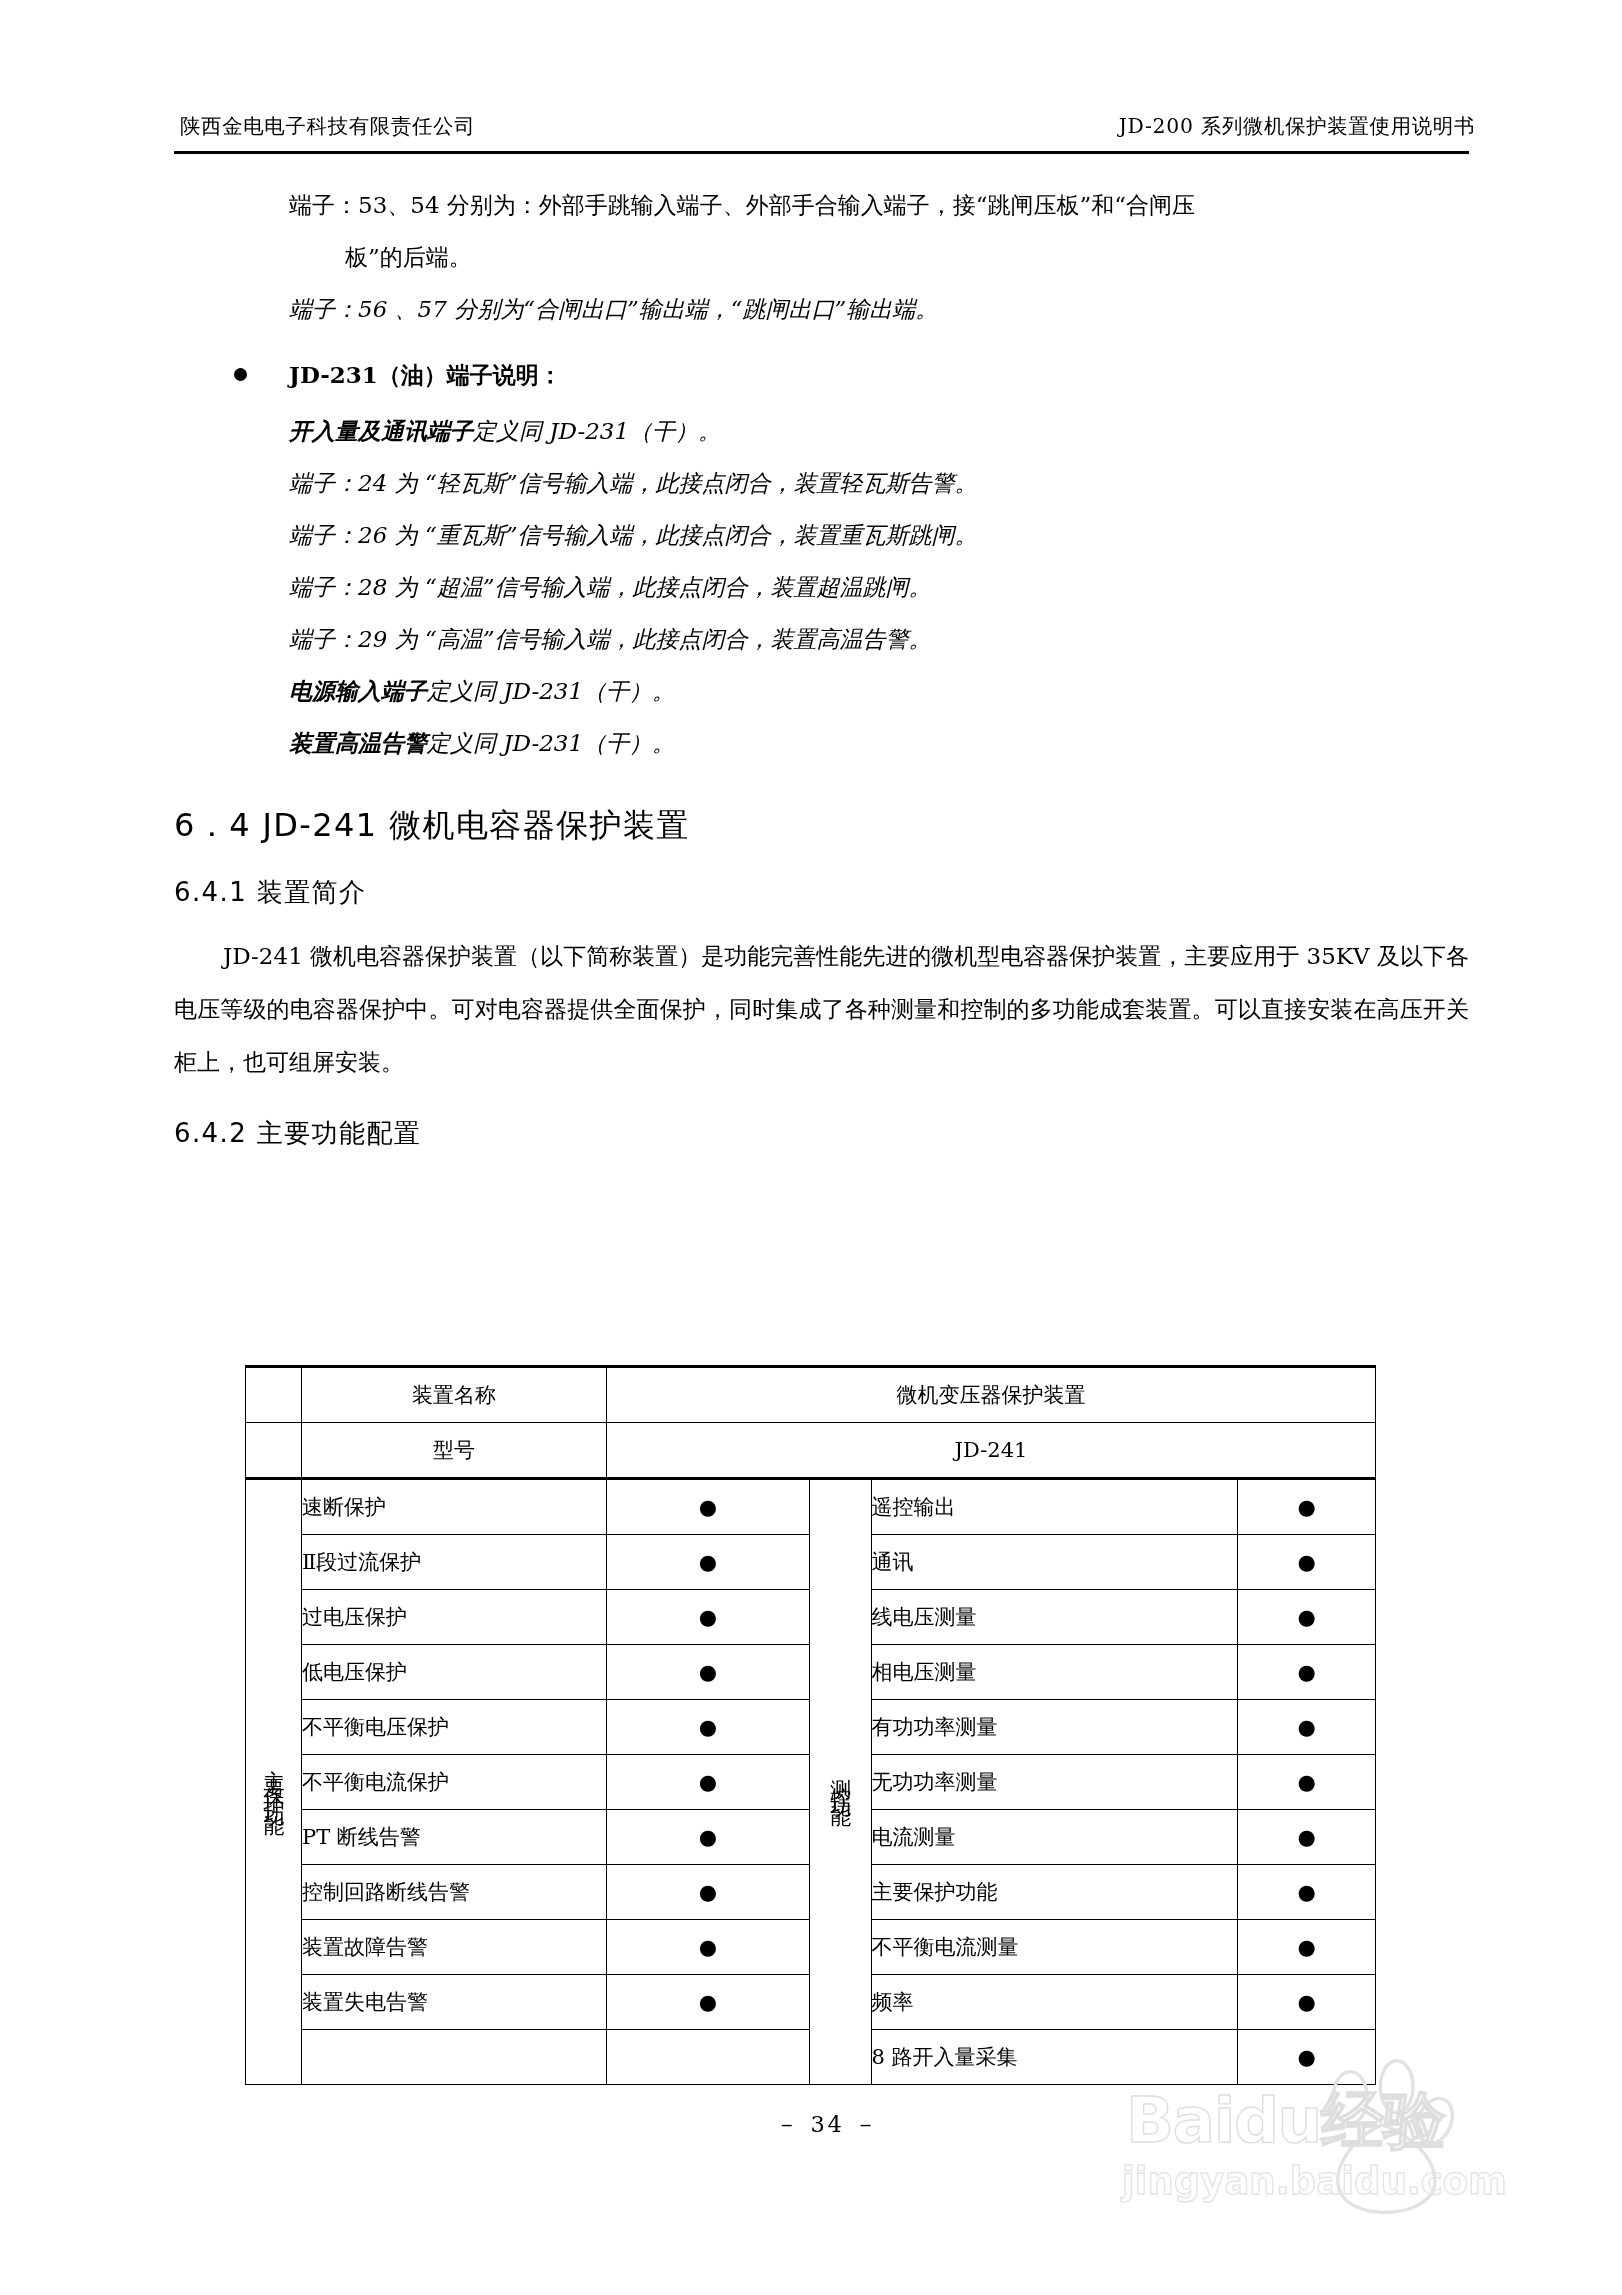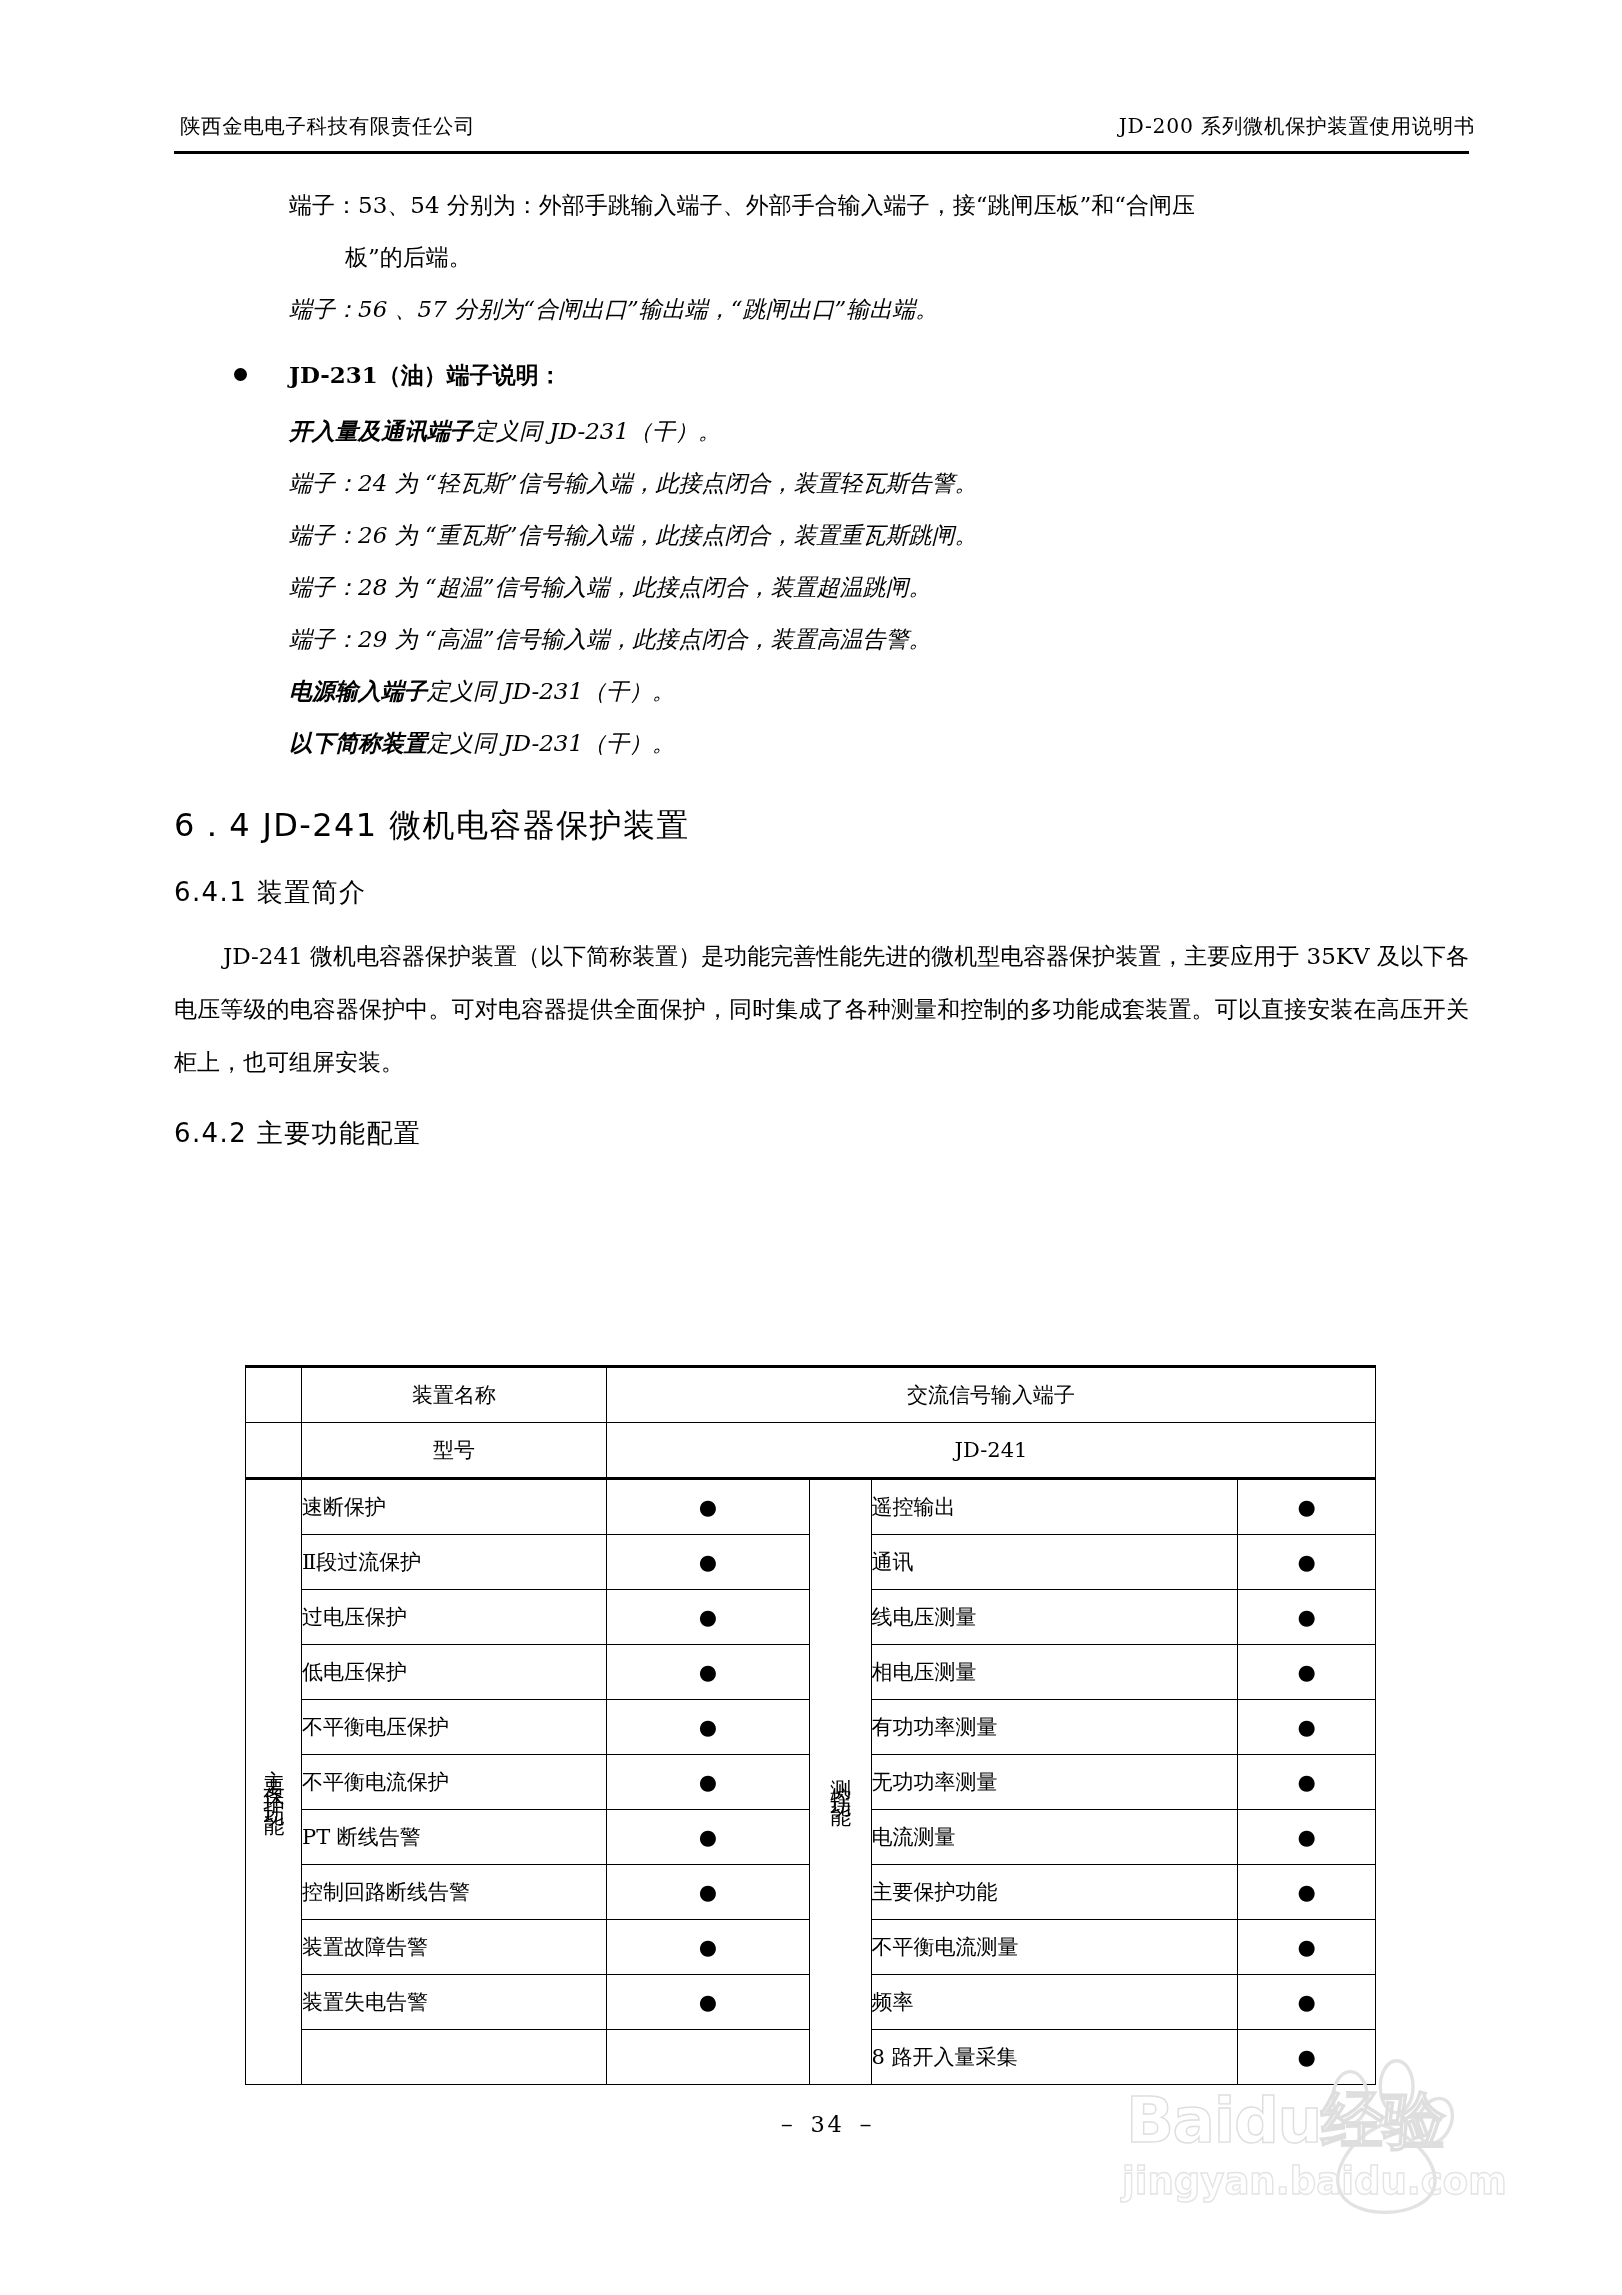--- a/index.html
+++ b/index.html
@@ -243,21 +243,21 @@
     <p class="para ind-1">端子：24 为 “轻瓦斯”信号输入端，此接点闭合，装置轻瓦斯告警。</p>
     <p class="para ind-1">端子：26 为 “重瓦斯”信号输入端，此接点闭合，装置重瓦斯跳闸。</p>
     <p class="para ind-1">端子：28 为 “超温”信号输入端，此接点闭合，装置超温跳闸。</p>
     <p class="para ind-1">端子：29 为 “高温”信号输入端，此接点闭合，装置高温告警。</p>
 
     <p class="para ind-1">
       <b class="hei">电源输入端子</b><span>定义同 JD-231（干）。</span>
     </p>
 
     <p class="para ind-1">
-      <b class="hei">以下简称装置</b><span>定义同 JD-231（干）。</span>
+      <b class="hei">装置高温告警</b><span>定义同 JD-231（干）。</span>
     </p>
 
     <h2 class="h-sec">6．4  JD-241 微机电容器保护装置</h2>
 
     <h3 class="h-sub">6.4.1 装置简介</h3>
 
     <p class="body-para">JD-241 微机电容器保护装置（以下简称装置）是功能完善性能先进的微机型电容器保护装置，主要应用于 35KV 及以下各电压等级的电容器保护中。可对电容器提供全面保护，同时集成了各种测量和控制的多功能成套装置。可以直接安装在高压开关柜上，也可组屏安装。</p>
 
     <h3 class="h-sub">6.4.2 主要功能配置</h3>
   </div>
@@ -269,21 +269,21 @@
           <col class="c-name">
           <col class="c-dot">
         <col class="c-vert2">
           <col class="c-name2">
           <col class="c-dot2">
       </colgroup>
       <tbody>
         <tr>
           <td class="t-head-top"></td>
           <td class="lbl t-head-top">装置名称</td>
-          <td class="cell-ctr t-head-top" colspan="4">交流信号输入端子</td>
+          <td class="cell-ctr t-head-top" colspan="4">微机变压器保护装置</td>
         </tr>
         <tr>
           <td></td>
           <td class="lbl">型号</td>
           <td class="cell-ctr" colspan="4">JD-241</td>
         </tr>
 
         <tr class="row-sep-thick">
           <td class="vcell" rowspan="11">
             <span class="vtext">主要保护功能</span>

